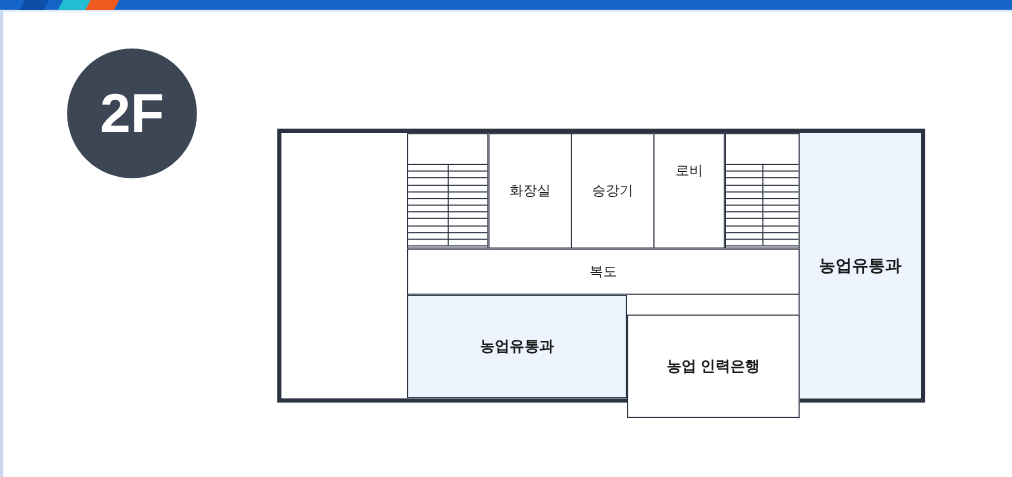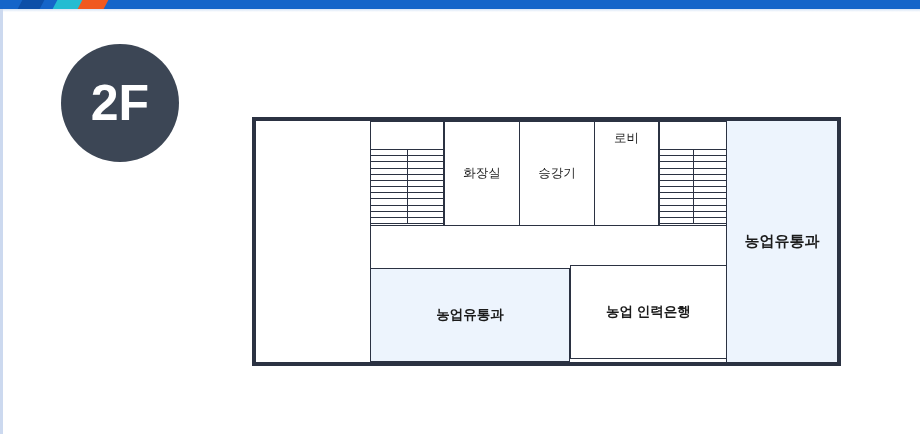--- a/index.html
+++ b/index.html
@@ -112,21 +112,21 @@
     font-size: 12.5px;
     font-weight: 400;
   }
   .room-label.small-b {
     font-size: 13.5px;
     font-weight: 700;
   }
 
   
   .room.label-top { align-items: flex-start; }
-  .room.label-top .room-label { margin-top: 8px; }
+  .room.label-top .room-label { margin-top: 25px; }
 
   
   .stair {
     position: absolute;
     border: 1px solid #2b3242;
     background: #ffffff;
   }
   .stair-treads {
     position: absolute;
     left: 0;
@@ -216,25 +216,28 @@
             <div class="tread" style="top: 64px;"></div>
             <div class="tread" style="top: 70.1667px;"></div>
             <div class="tread" style="top: 76.3333px;"></div>
             <div class="tread" style="top: 82.5px;"></div>
             <div class="tread" style="top: 88.6667px;"></div>
             <div class="tread" style="top: 94.8333px;"></div>
             <div class="tread" style="top: 101px;"></div>
           </div>
       </div>
 
+      <div class="room" style="left:114px; top:105px; width:357px; height:42px;">
+        <span class="room-label small">복도</span>
+      </div>
 
       <div class="room fill-blue" style="left:114px; top:147px; width:200px; height:94px;">
         <span class="room-label small-b">농업유통과</span>
       </div>
 
-      <div class="room" style="left:314px; top:144px; width:157px; height:94px;">
+      <div class="room" style="left:314px; top:165px; width:157px; height:94px;">
         <span class="room-label small-b">농업 인력은행</span>
       </div>
 
     </div>
   </div>
 
 </div>
 
 </body></html>

